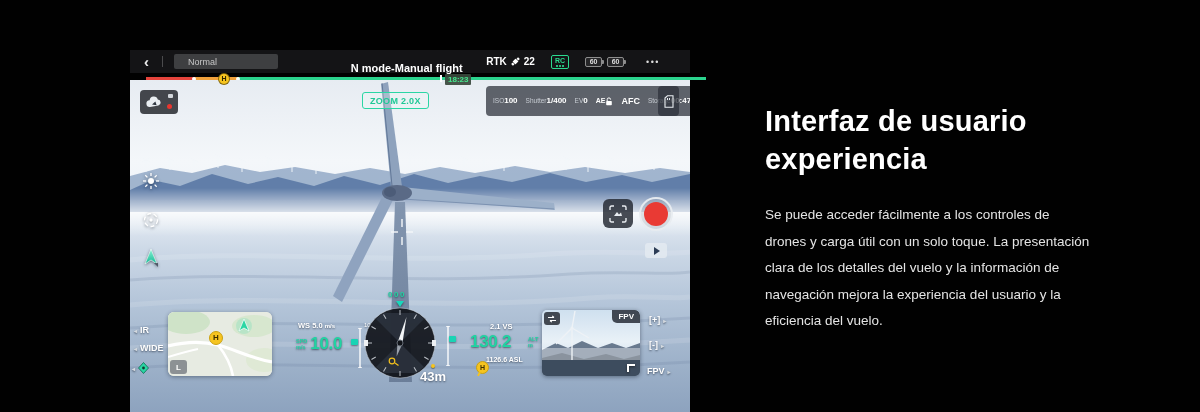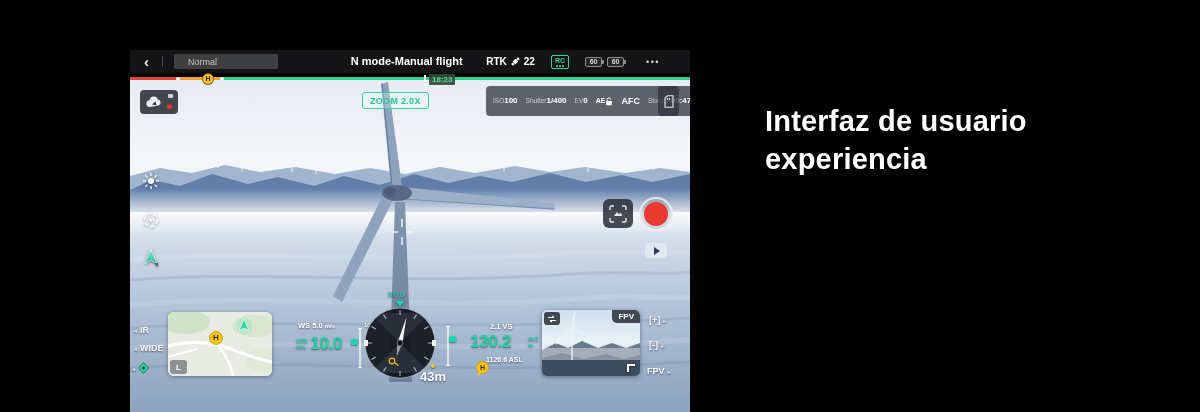--- a/index.html
+++ b/index.html
@@ -9,37 +9,37 @@
   
   .screen { position:absolute; left:130px; top:50px; width:560px; height:332px; }
 
   
   .topbar { position:absolute; left:0; top:0; width:560px; height:23px; background:#141416;
             display:flex; align-items:center; }
   .back { margin-left:14px; color:#ececec; font-size:15px; line-height:23px; font-weight:bold; cursor:default; }
   .tb-div { width:1px; height:11px; background:#4b4b4d; margin:0 11px 0 13px; }
   .mode-btn { width:104px; height:15px; background:#3e3f41; border:none; border-radius:2px;
               color:#c7c7c7; font-size:9px; text-align:left; padding-left:14px; font-family:inherit; }
-  .tb-title { position:absolute; left:50%; transform:translateX(-53%); top:0; height:32px; line-height:23px;
+  .tb-title { position:absolute; left:50%; transform:translateX(-53%); top:7px; height:32px; line-height:23px;
               color:#fff; font-size:11px; font-weight:bold; white-space:nowrap; }
   .tb-right { position:absolute; right:30px; top:0; height:23px; display:flex; align-items:center; gap:16px; }
   .rtk-grp { display:flex; align-items:center; gap:3px; color:#fff; font-size:10px; font-weight:bold; }
   .rc-badge { border:1px solid #2bd98f; border-radius:2px; color:#2bd98f; font-size:7px; font-weight:bold;
               padding:1px 3px; display:flex; flex-direction:column; align-items:center; line-height:1; }
   .rc-dots { display:flex; gap:1.5px; margin-top:1.5px; }
   .rc-dots i { width:1.5px; height:1.5px; background:#2bd98f; border-radius:50%; }
   .batt { position:relative; display:flex; align-items:center; justify-content:center; border:1px solid #8d8d8d;
           border-radius:2px; height:10px; min-width:17px; padding:0 2px; color:#ddd; font-size:7px;
           background:#262628; font-weight:bold; }
   .batt::after { content:''; position:absolute; right:-3px; top:2.5px; width:2px; height:4px;
                  background:#8d8d8d; border-radius:0 1px 1px 0; }
   .more { color:#dcdcdc; font-size:9px; letter-spacing:1.5px; margin-left:6px; }
 
   
-  .flightbar { position:absolute; left:0; top:27px; width:560px; height:3px; }
+  .flightbar { position:absolute; left:16px; top:27px; width:560px; height:3px; }
   .seg { position:absolute; top:0; height:3px; }
   .seg-red   { left:0;    width:48px;  background:#e5433b; }
   .seg-orange{ left:48px; width:44px;  background:#f0a13c; }
   .seg-green { left:92px; width:468px; background:#2bd48e; }
   .bar-dot { position:absolute; top:-0.5px; width:4px; height:4px; border-radius:50%; background:#fff; }
   .bar-home { position:absolute; left:72px; top:-4.5px; width:12px; height:12px; border-radius:50%;
               background:#f6c41f; border:1px solid rgba(40,30,0,.55); color:#2d2300; font-size:7px;
               font-weight:bold; text-align:center; line-height:10px; z-index:3; }
   .bar-tick { position:absolute; left:294px; top:-2px; width:1.5px; height:7px; background:#fff; z-index:2; }
   .time-badge { position:absolute; left:299px; top:-3px; background:rgba(56,72,60,.92); color:#45e38b;
@@ -558,13 +558,14 @@
     <div class="fpv-side sh" style="left:517px; top:286px;">
       <span>FPV</span>
       <span class="rarr">▸</span>
     </div>
 
   </div>
 </div>
 
 <div class="content">
   <h1>Interfaz de usuario experiencia</h1>
+  <p>Se puede acceder fácilmente a los controles de drones y carga útil con un solo toque. La presentación clara de los detalles del vuelo y la información de navegación mejora la experiencia del usuario y la eficiencia del vuelo.</p>
 </div>
 
 </body></html>

